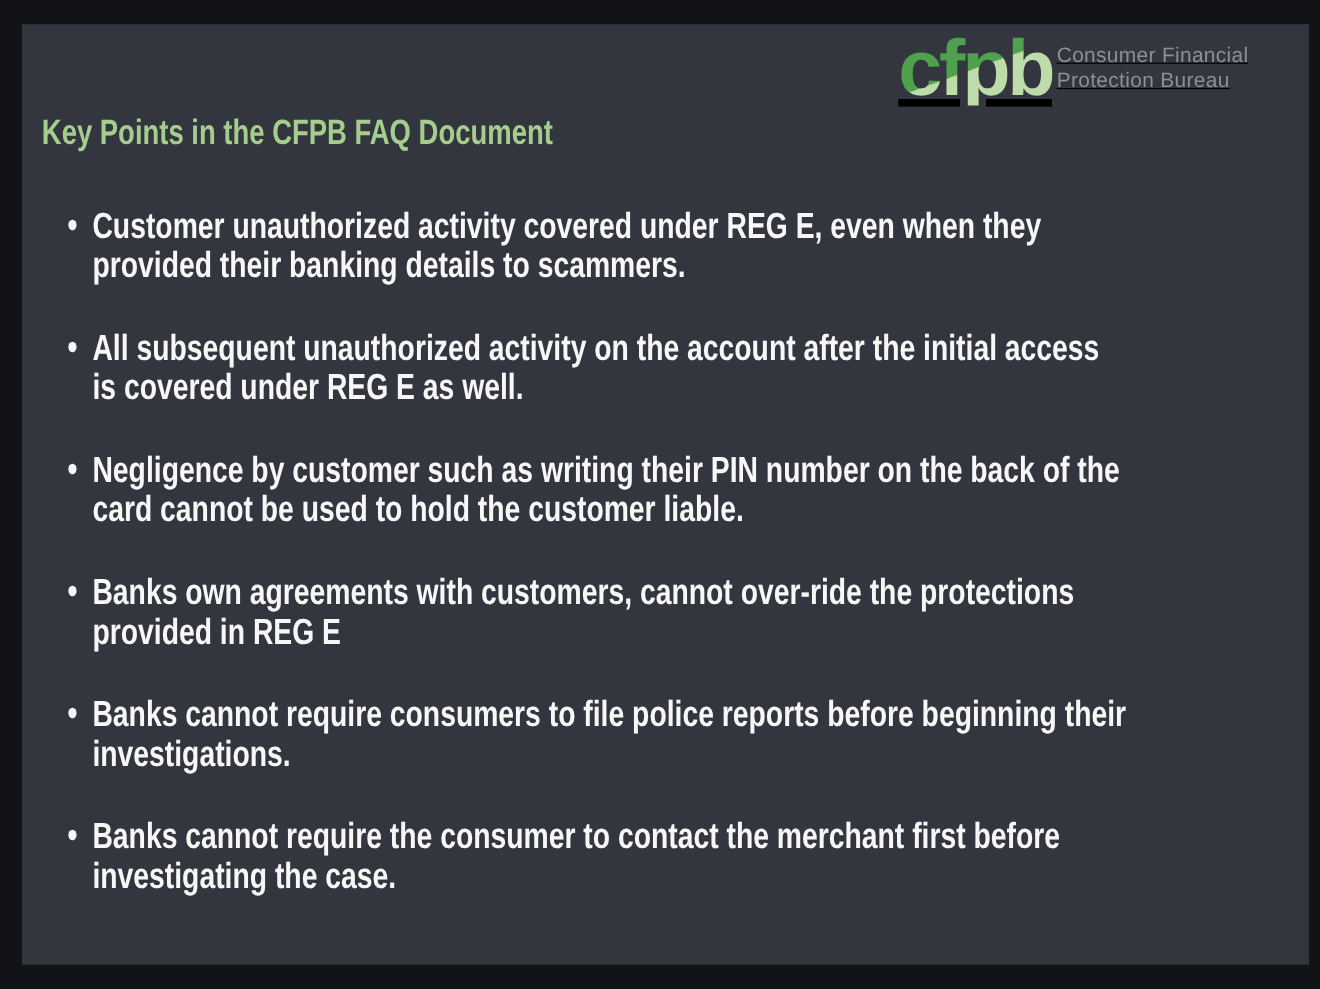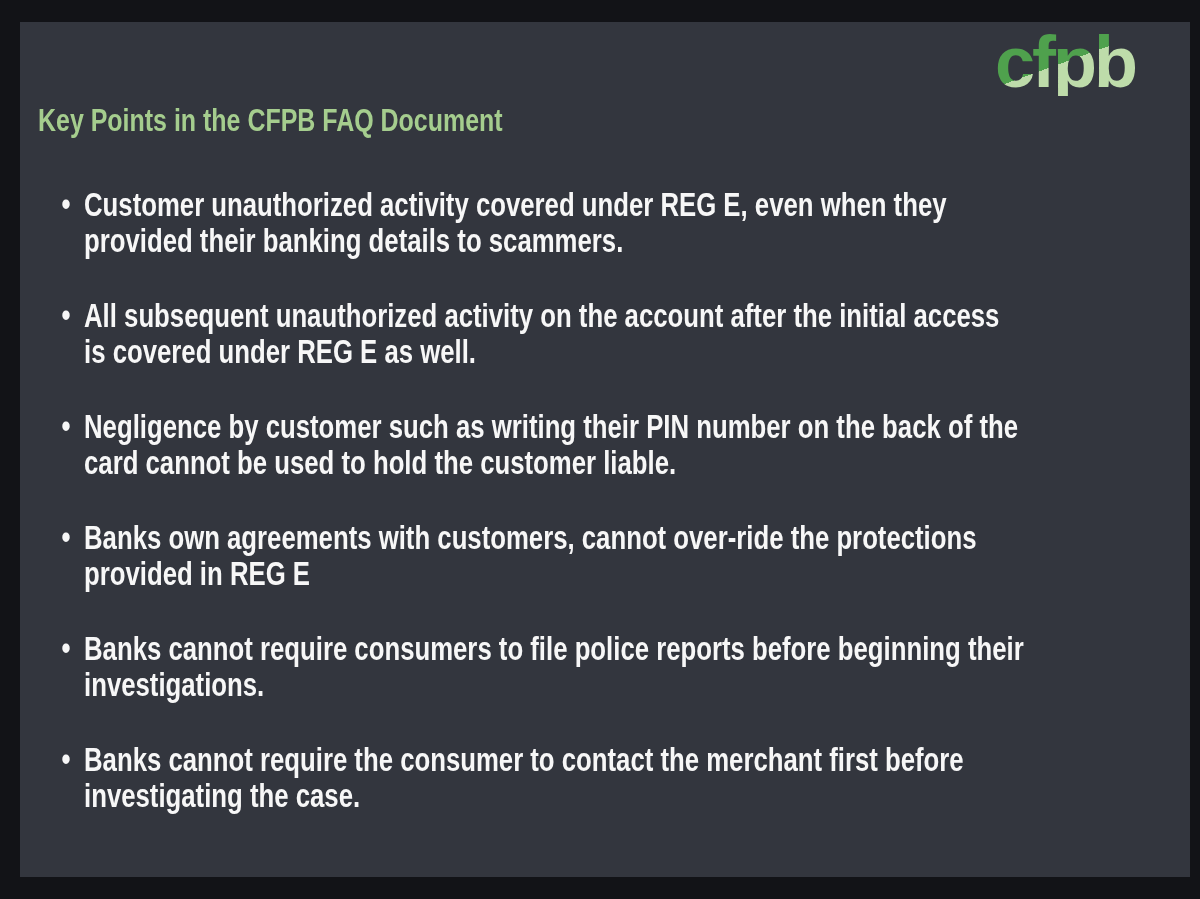--- a/index.html
+++ b/index.html
@@ -20,21 +20,21 @@
   }
   .frame{position:relative;width:1200px;height:899px;}
   .slide{
     position:absolute;left:20px;top:22px;width:1170px;height:855px;
     background:var(--slide-background);overflow:hidden;
   }
 
   
   .logo{
     position:absolute;top:6px;right:55px;
-    display:flex;align-items:center;gap:4px;
+    display:flex;align-items:center;gap:4px;text-decoration:underline;
   }
   .wordmark{
     font-size:72px;font-weight:bold;letter-spacing:-3px;line-height:0.95;
     color:var(--logo-green-dark);
   }
   @supports ((background-clip:text) or (-webkit-background-clip:text)){
     .wordmark{
       background:linear-gradient(160deg,var(--logo-green-dark) 0%,var(--logo-green-dark) 50%,var(--logo-green-light) 50%,var(--logo-green-light) 100%);
       -webkit-background-clip:text;background-clip:text;color:transparent;
     }
@@ -69,20 +69,24 @@
   ul.bullets li .line{display:block;white-space:nowrap;}
 </style>
 </head>
 <body>
 
 <div class="frame">
   <div class="slide">
 
     <div class="logo">
       <span class="wordmark">cfpb</span>
+      <div class="orgname">
+        <div>Consumer Financial</div>
+        <div>Protection Bureau</div>
+      </div>
     </div>
 
     <div class="content">
       <h1 class="title">Key Points in the CFPB FAQ Document</h1>
 
       <ul class="bullets">
         <li>
           <span class="dot">•</span>
           <span class="line">Customer unauthorized activity covered under REG E, even when they</span>
           <span class="line">provided their banking details to scammers.</span>

